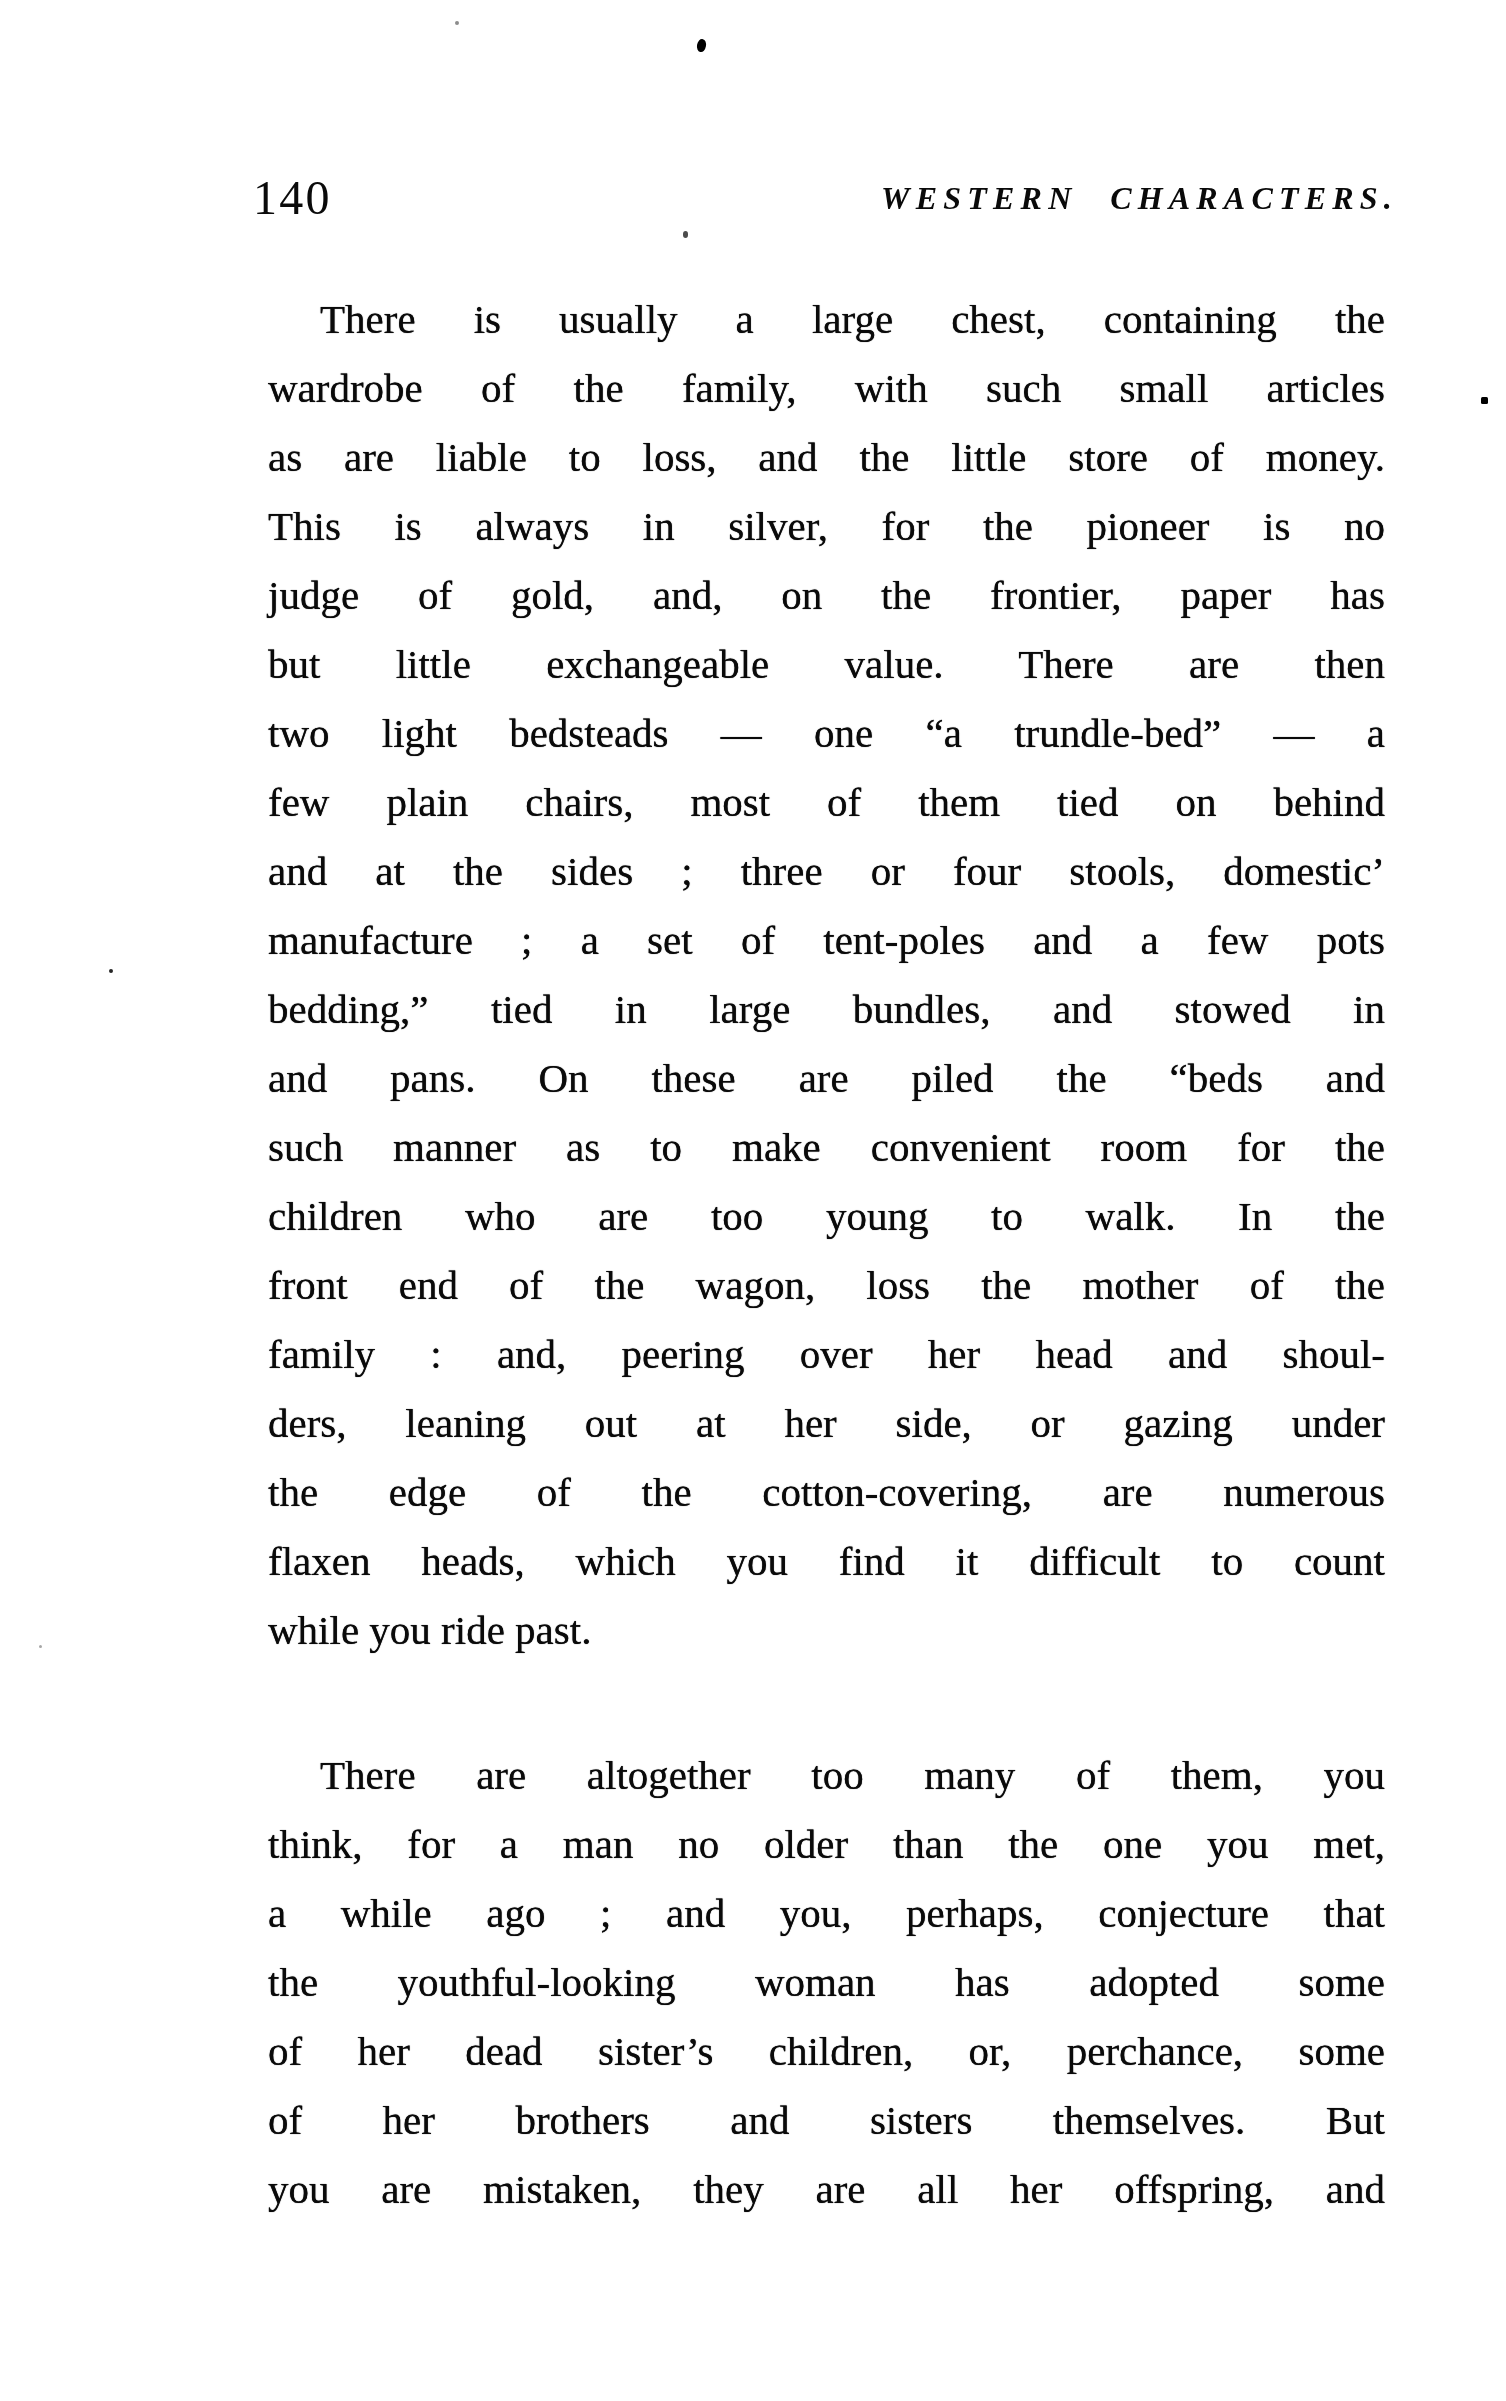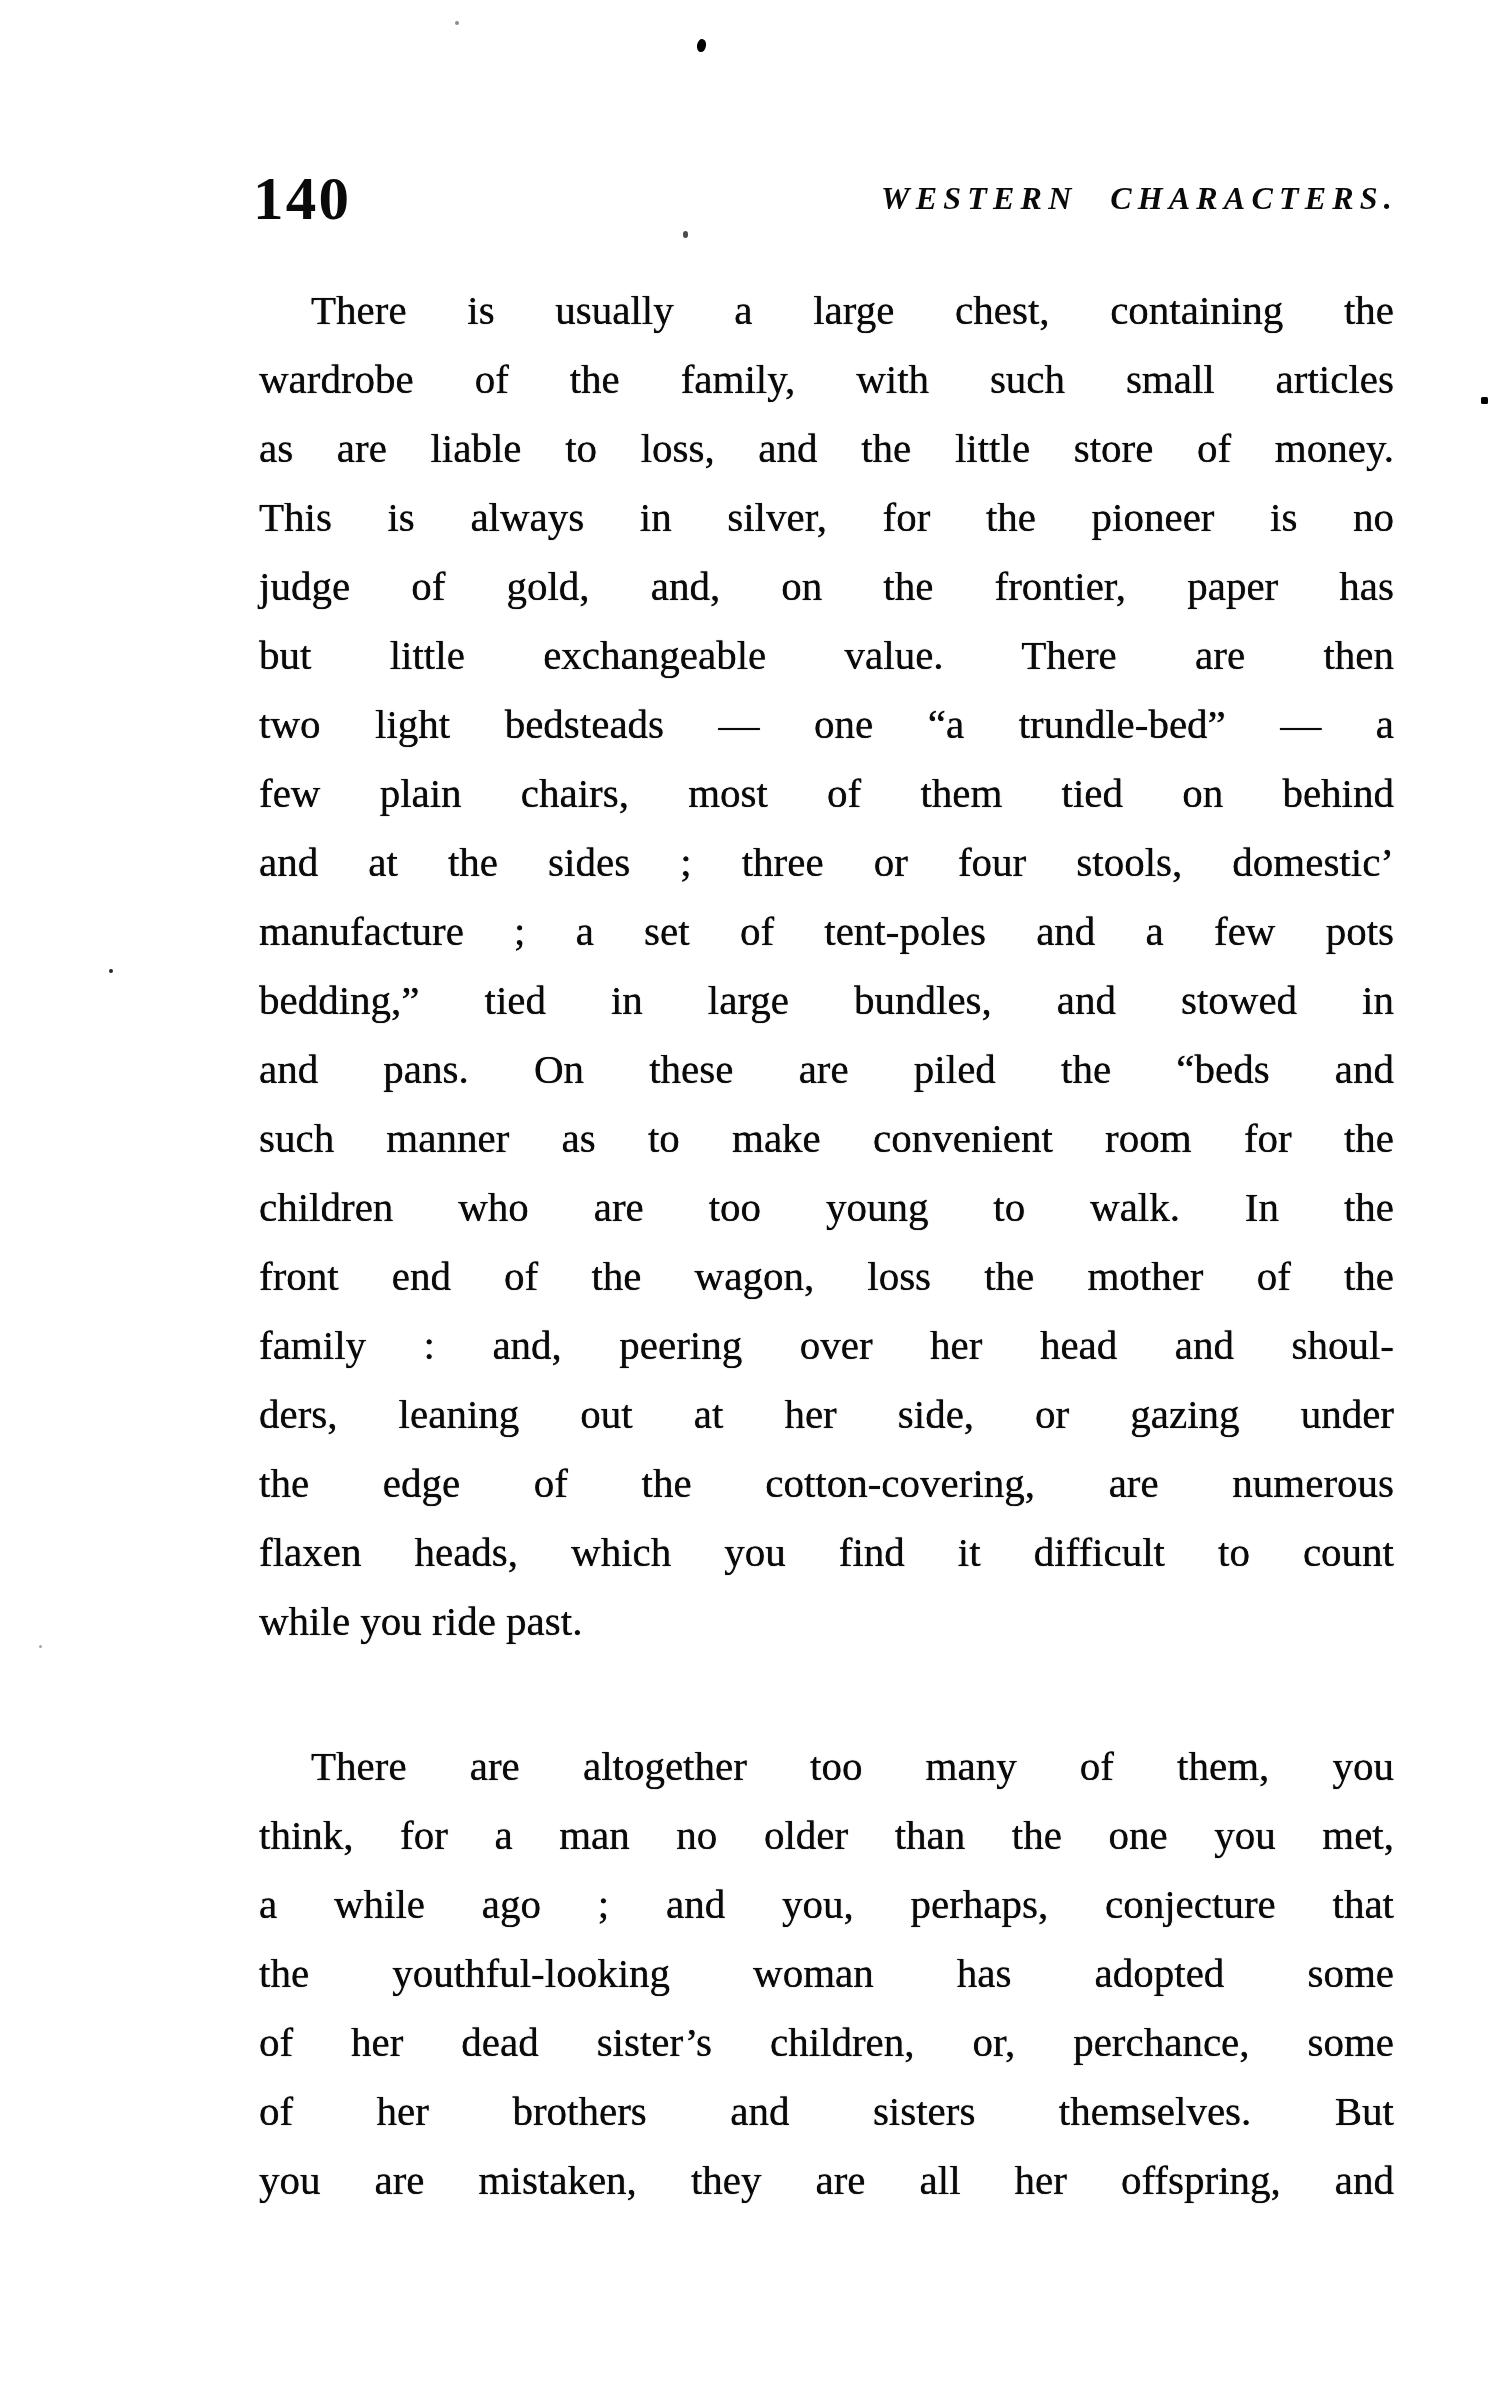--- a/index.html
+++ b/index.html
@@ -12,23 +12,23 @@
     width: 1507px;
     height: 2401px;
     background: #ffffff;
     color: #0a0a0a;
     font-family: "Liberation Serif", "DejaVu Serif", serif;
     overflow: hidden;
   }
   .folio {
     position: absolute;
     left: 253px;
-    top: 168px;
-    font-size: 61px;
-    font-weight: 700;
+    top: 174px;
+    font-size: 48px;
+    font-weight: 400;
     letter-spacing: 2.3px;
     line-height: 1;
   }
   .running-head {
     position: absolute;
     left: 255px;
     width: 1143px;
     top: 182px;
     text-align: right;
     font-size: 32px;
@@ -41,21 +41,21 @@
   }
   .textblock {
     position: absolute;
     left: 255px;
     top: 272px;
     width: 1143px;
     font-size: 41px;
     line-height: 69px;
     text-shadow: 0 0 0.8px currentColor;
   }
-  .para { margin: 4px; }
+  .para { margin: 13px; }
   .para + .para { margin-top: 76px; }
   .line {
     text-align: justify;
     text-align-last: justify;
   }
   .line.first { text-indent: 52px; }
   .line.last { text-align-last: left; }
   .speck {
     position: absolute;
     background: #000;

